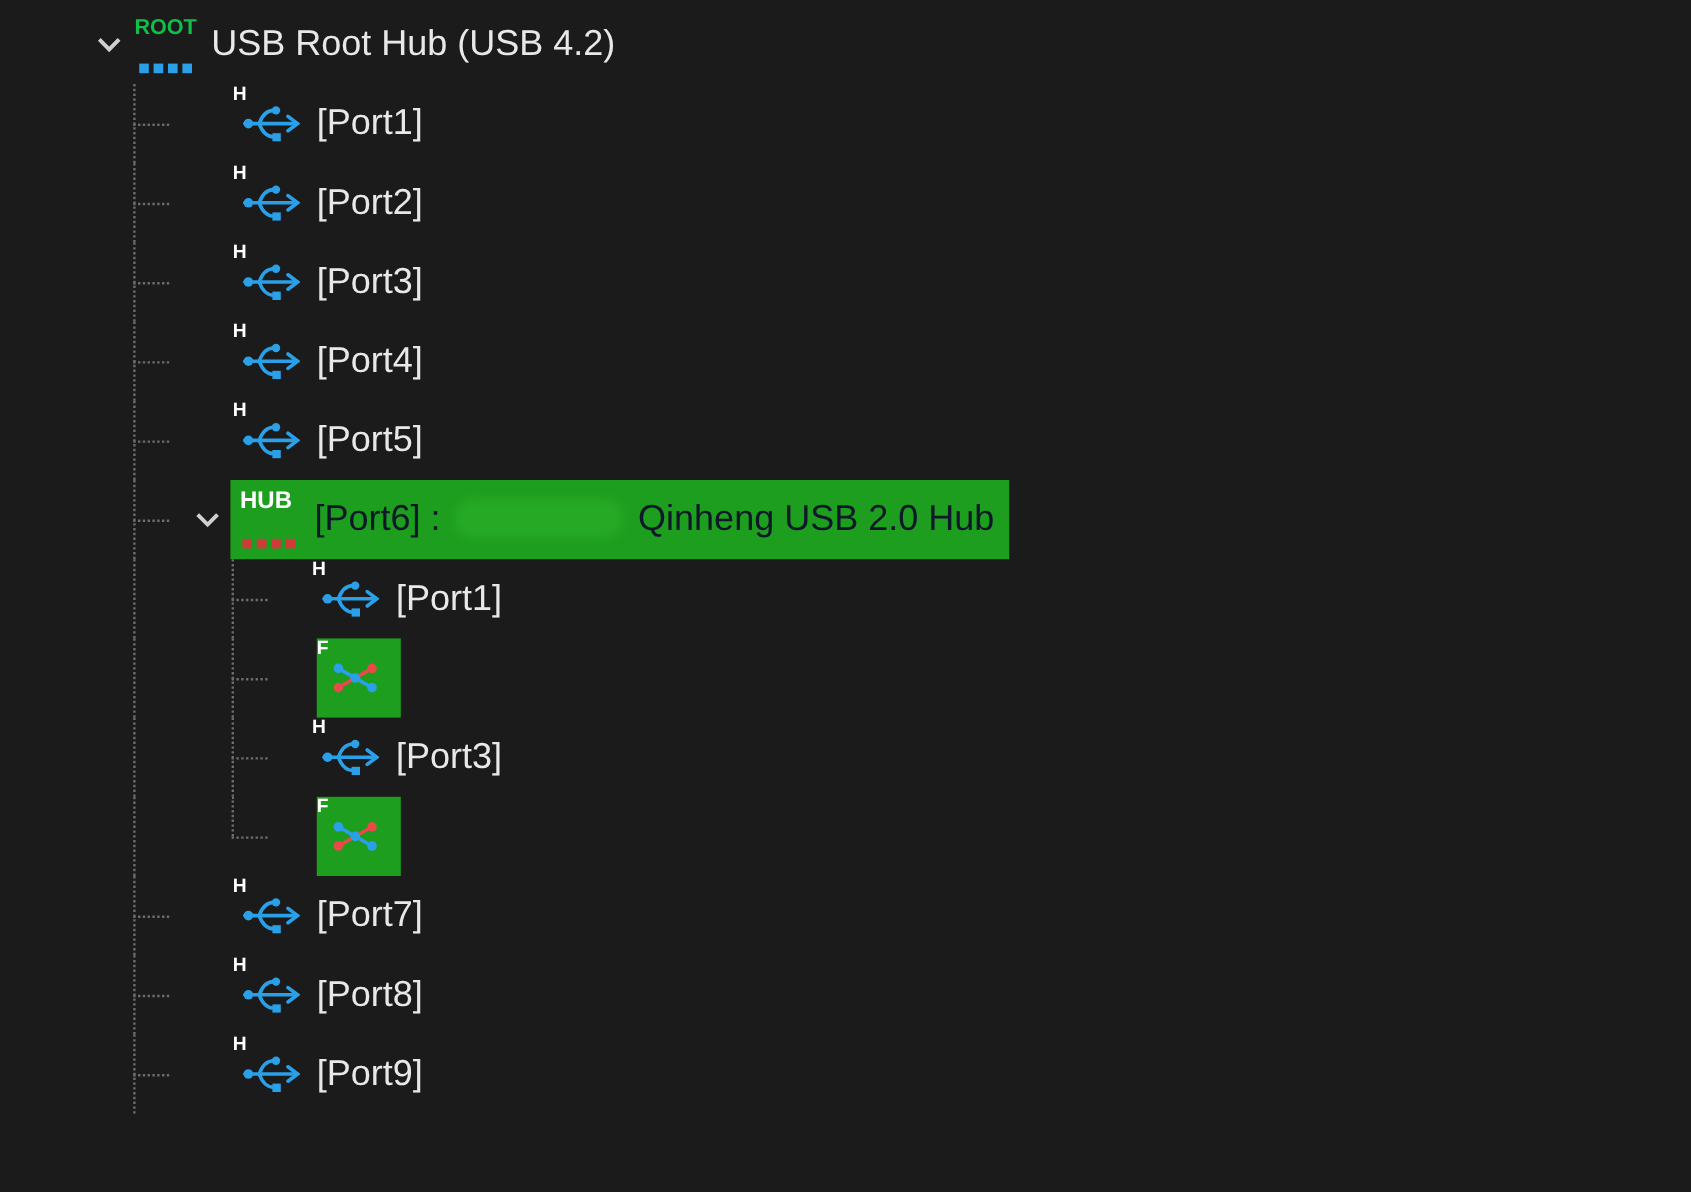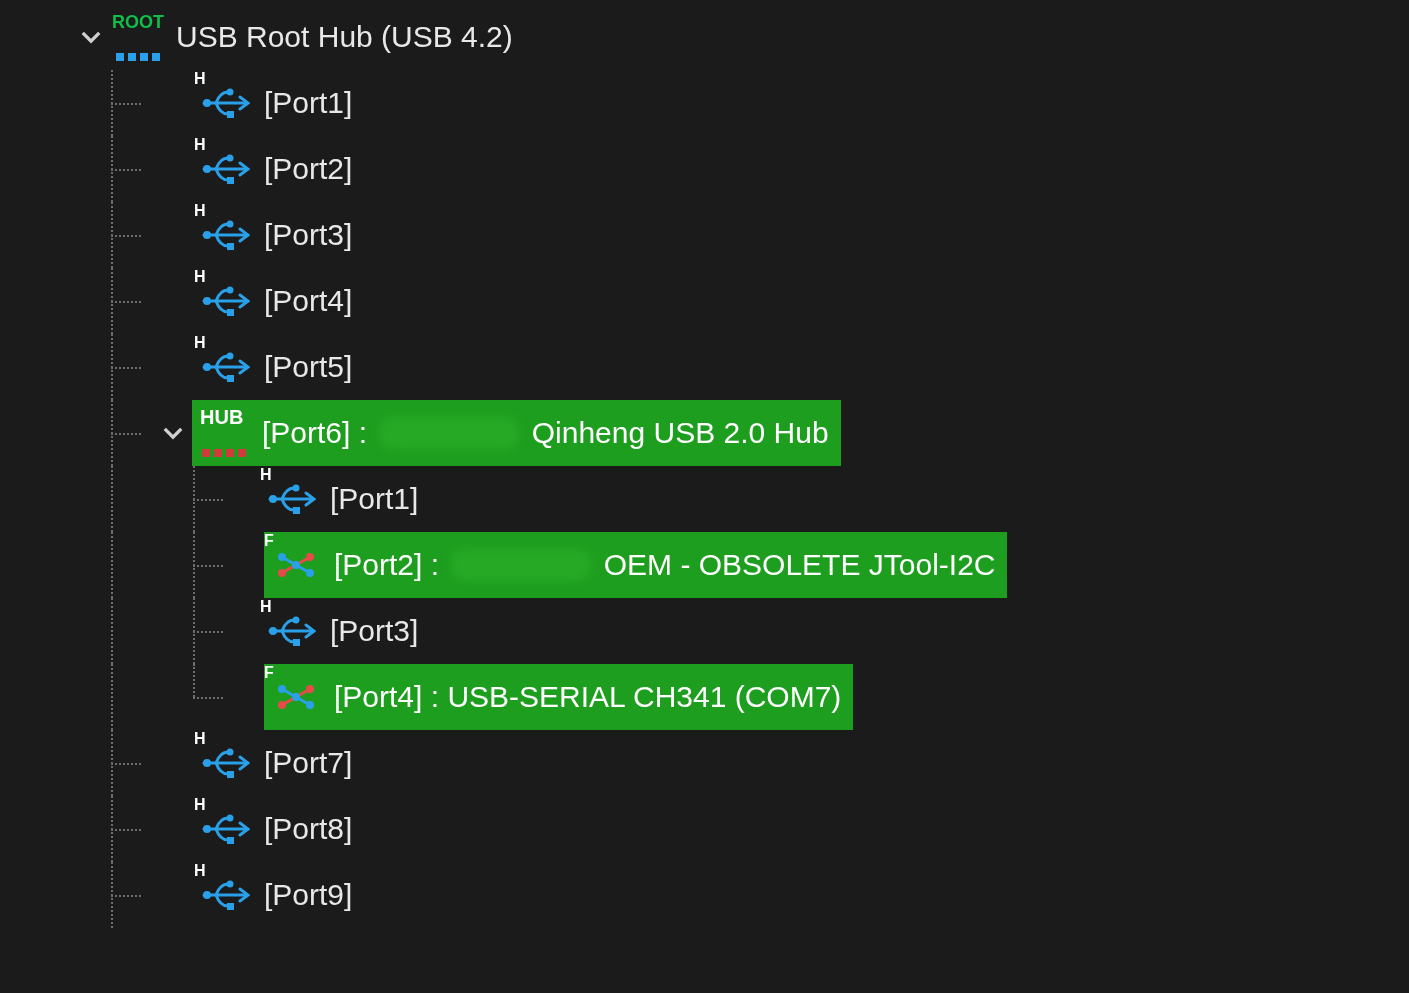--- a/index.html
+++ b/index.html
@@ -84,21 +84,21 @@
     color:#fff;
     line-height:1;
   }
   .label{
     padding-right:12px;
     font-size:30px;
   }
   .hl .cell.bg{
     background:#1e9e1e;
   }
-  .hl .label{ color:#ffffff; }
+  .hl .label{ color:#0f172a; }
   .root-txt{
     position:absolute;top:4px;left:2px;
     font:700 18px/1 "Segoe UI",Arial;
     color:#0fbf4a;
   }
   .root-dots{
     position:absolute;bottom:4px;left:4px;right:4px;height:8px;
     display:flex;gap:4px;justify-content:center;
   }
   .root-dots span{width:8px;height:8px;background:#2aa0e8;}
@@ -317,23 +317,20 @@
               <path d="M8 28 L36 12" stroke="#e84a4a"></path>
               <path d="M8 12 L36 28" stroke="#2aa0e8"></path>
             </g>
             <circle cx="8" cy="28" r="4" fill="#e84a4a"></circle>
             <circle cx="36" cy="12" r="4" fill="#e84a4a"></circle>
             <circle cx="8" cy="12" r="4" fill="#2aa0e8"></circle>
             <circle cx="36" cy="28" r="4" fill="#2aa0e8"></circle>
             <circle cx="22" cy="20" r="4" fill="#2aa0e8"></circle>
           </svg>
       </div>
-      <span class="label">
-        <span>[Port2] : </span><span class="redact"></span><span> OEM - OBSOLETE JTool-I2C</span>
-      </span>
     </div>
   </div>
 
   <div class="row">
     <div class="gutter" style="width:78px"></div>
     <div class="gutter v" style="width:82px"></div>
     <div class="gutter branch" style="width:104px"></div>
     <div class="cell">
       <div class="icon">
         <span class="badge">H</span>
@@ -365,21 +362,20 @@
               <path d="M8 28 L36 12" stroke="#e84a4a"></path>
               <path d="M8 12 L36 28" stroke="#2aa0e8"></path>
             </g>
             <circle cx="8" cy="28" r="4" fill="#e84a4a"></circle>
             <circle cx="36" cy="12" r="4" fill="#e84a4a"></circle>
             <circle cx="8" cy="12" r="4" fill="#2aa0e8"></circle>
             <circle cx="36" cy="28" r="4" fill="#2aa0e8"></circle>
             <circle cx="22" cy="20" r="4" fill="#2aa0e8"></circle>
           </svg>
       </div>
-      <span class="label">[Port4] : USB-SERIAL CH341 (COM7)</span>
     </div>
   </div>
 
   <div class="row">
     <div class="gutter" style="width:78px"></div>
     <div class="gutter branch" style="width:120px"></div>
     <div class="cell">
       <div class="icon">
         <span class="badge">H</span>
         <svg width="48" height="30" viewBox="0 0 48 30">

